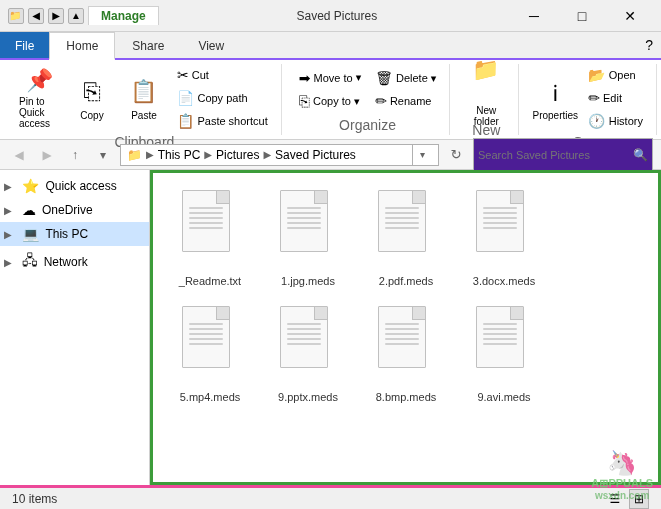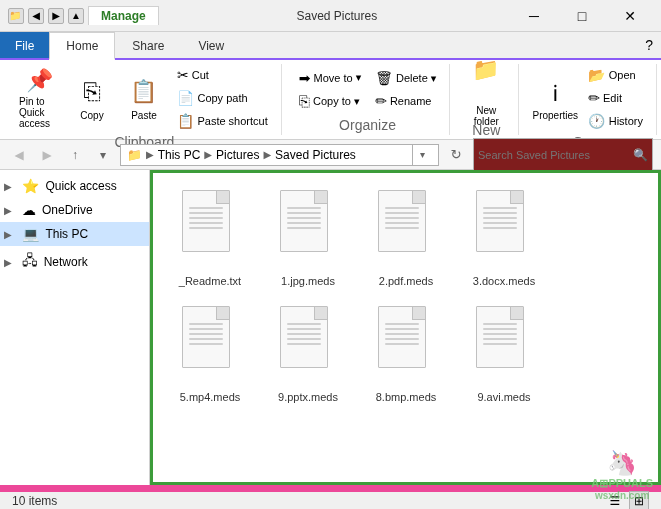--- a/index.html
+++ b/index.html
@@ -203,21 +203,21 @@
       border: 1px solid transparent;
       border-radius: 2px;
       cursor: pointer;
       display: flex; align-items: center; justify-content: center;
       color: #666;
     }
     .search-box {
       width: 180px;
       height: 22px;
       border: 1px solid #b0b0b0;
-      background: #7f1d1d;
+      background: #4c1d95;
       display: flex;
       align-items: center;
       padding: 16px 4px;
       gap: 4px;
     }
     .search-input {
       border: none;
       outline: none;
       font-size: 11px;
       color: #999;
@@ -320,21 +320,21 @@
       text-align: center;
       color: #333;
       word-break: break-all;
       margin-top: 16px;
       line-height: 1.3;
     }
 
     
     .status-bar {
       background: #f0f0f0;
-      border-top: 7px solid #ec4899;
+      border-top: 3px solid #ec4899;
       height: 24px;
       display: flex;
       align-items: center;
       padding: 0 12px;
       font-size: 12px;
       color: #333;
       justify-content: space-between;
     }
     .status-right {
       display: flex;

